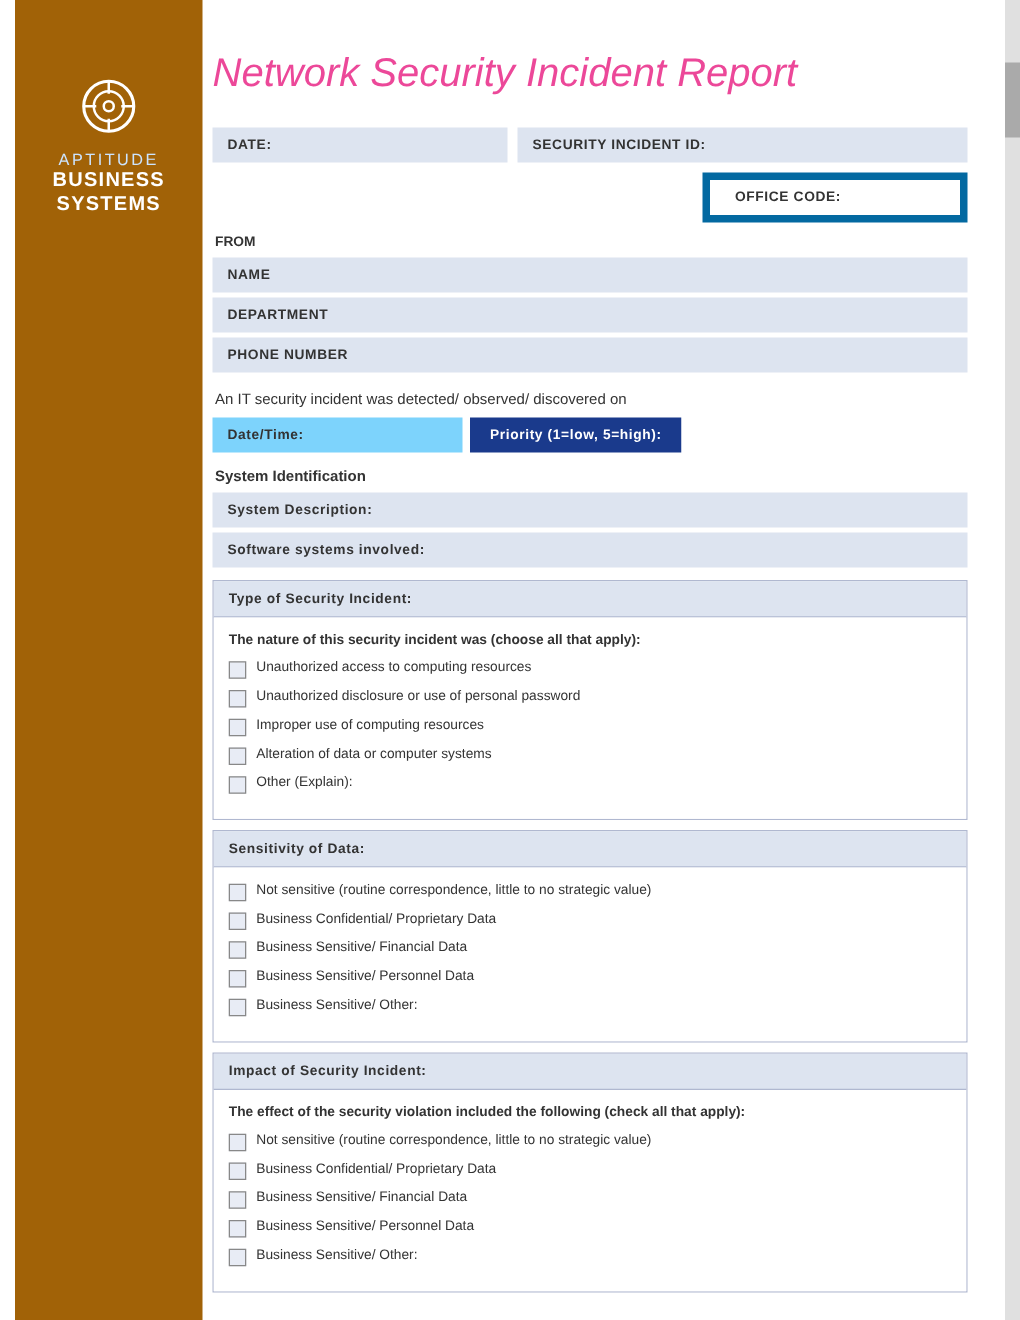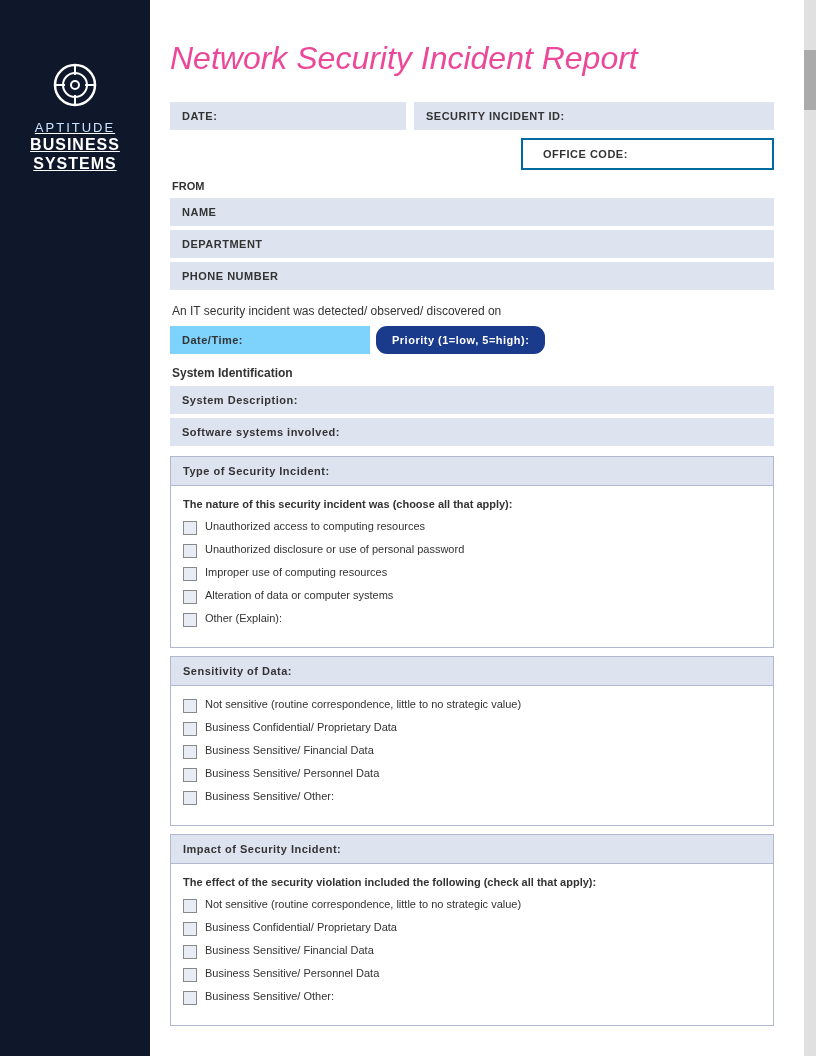--- a/index.html
+++ b/index.html
@@ -8,31 +8,30 @@
       background: #fff;
       width: 816px;
       min-height: 1056px;
       position: relative;
     }
 
     
     .sidebar {
       position: absolute;
       top: 0;
-      left: 0;
+      left: 12px;
       width: 150px;
       height: 1056px;
-      background-color: #0f172a;
+      background-color: #a16207;
       display: flex;
       flex-direction: column;
       align-items: center;
       justify-content: flex-start;
       padding-top: 60px;
       color: white;
-      text-decoration: underline;
     }
     .sidebar-icon {
       width: 50px;
       height: 50px;
       margin-bottom: 10px;
     }
     .sidebar-brand-top {
       font-size: 13px;
       font-weight: normal;
       letter-spacing: 2px;
@@ -105,26 +104,26 @@
       letter-spacing: 0.5px;
     }
 
     
     .office-code-row {
       display: flex;
       justify-content: flex-end;
       margin-bottom: 10px;
     }
     .office-code-box {
-      border: 2px solid #0369a1;
+      border: 6px solid #0369a1;
       padding: 8px 20px;
       font-size: 11px;
       font-weight: bold;
       color: #333;
-      width: 253px;
+      width: 212px;
       letter-spacing: 0.5px;
     }
 
     
     .from-label {
       font-size: 11px;
       font-weight: bold;
       color: #333;
       margin-bottom: 6px;
       padding-left: 2px;
@@ -174,21 +173,20 @@
       flex: 1;
       letter-spacing: 0.5px;
     }
     .detection-priority {
       background: #1a3a8c;
       padding: 8px 16px;
       font-size: 11px;
       font-weight: bold;
       color: white;
       letter-spacing: 0.5px;
-      border-radius: 11px;
     }
 
     
     .section-title {
       font-size: 12px;
       font-weight: bold;
       color: #333;
       margin-bottom: 6px;
       padding-left: 2px;
     }

